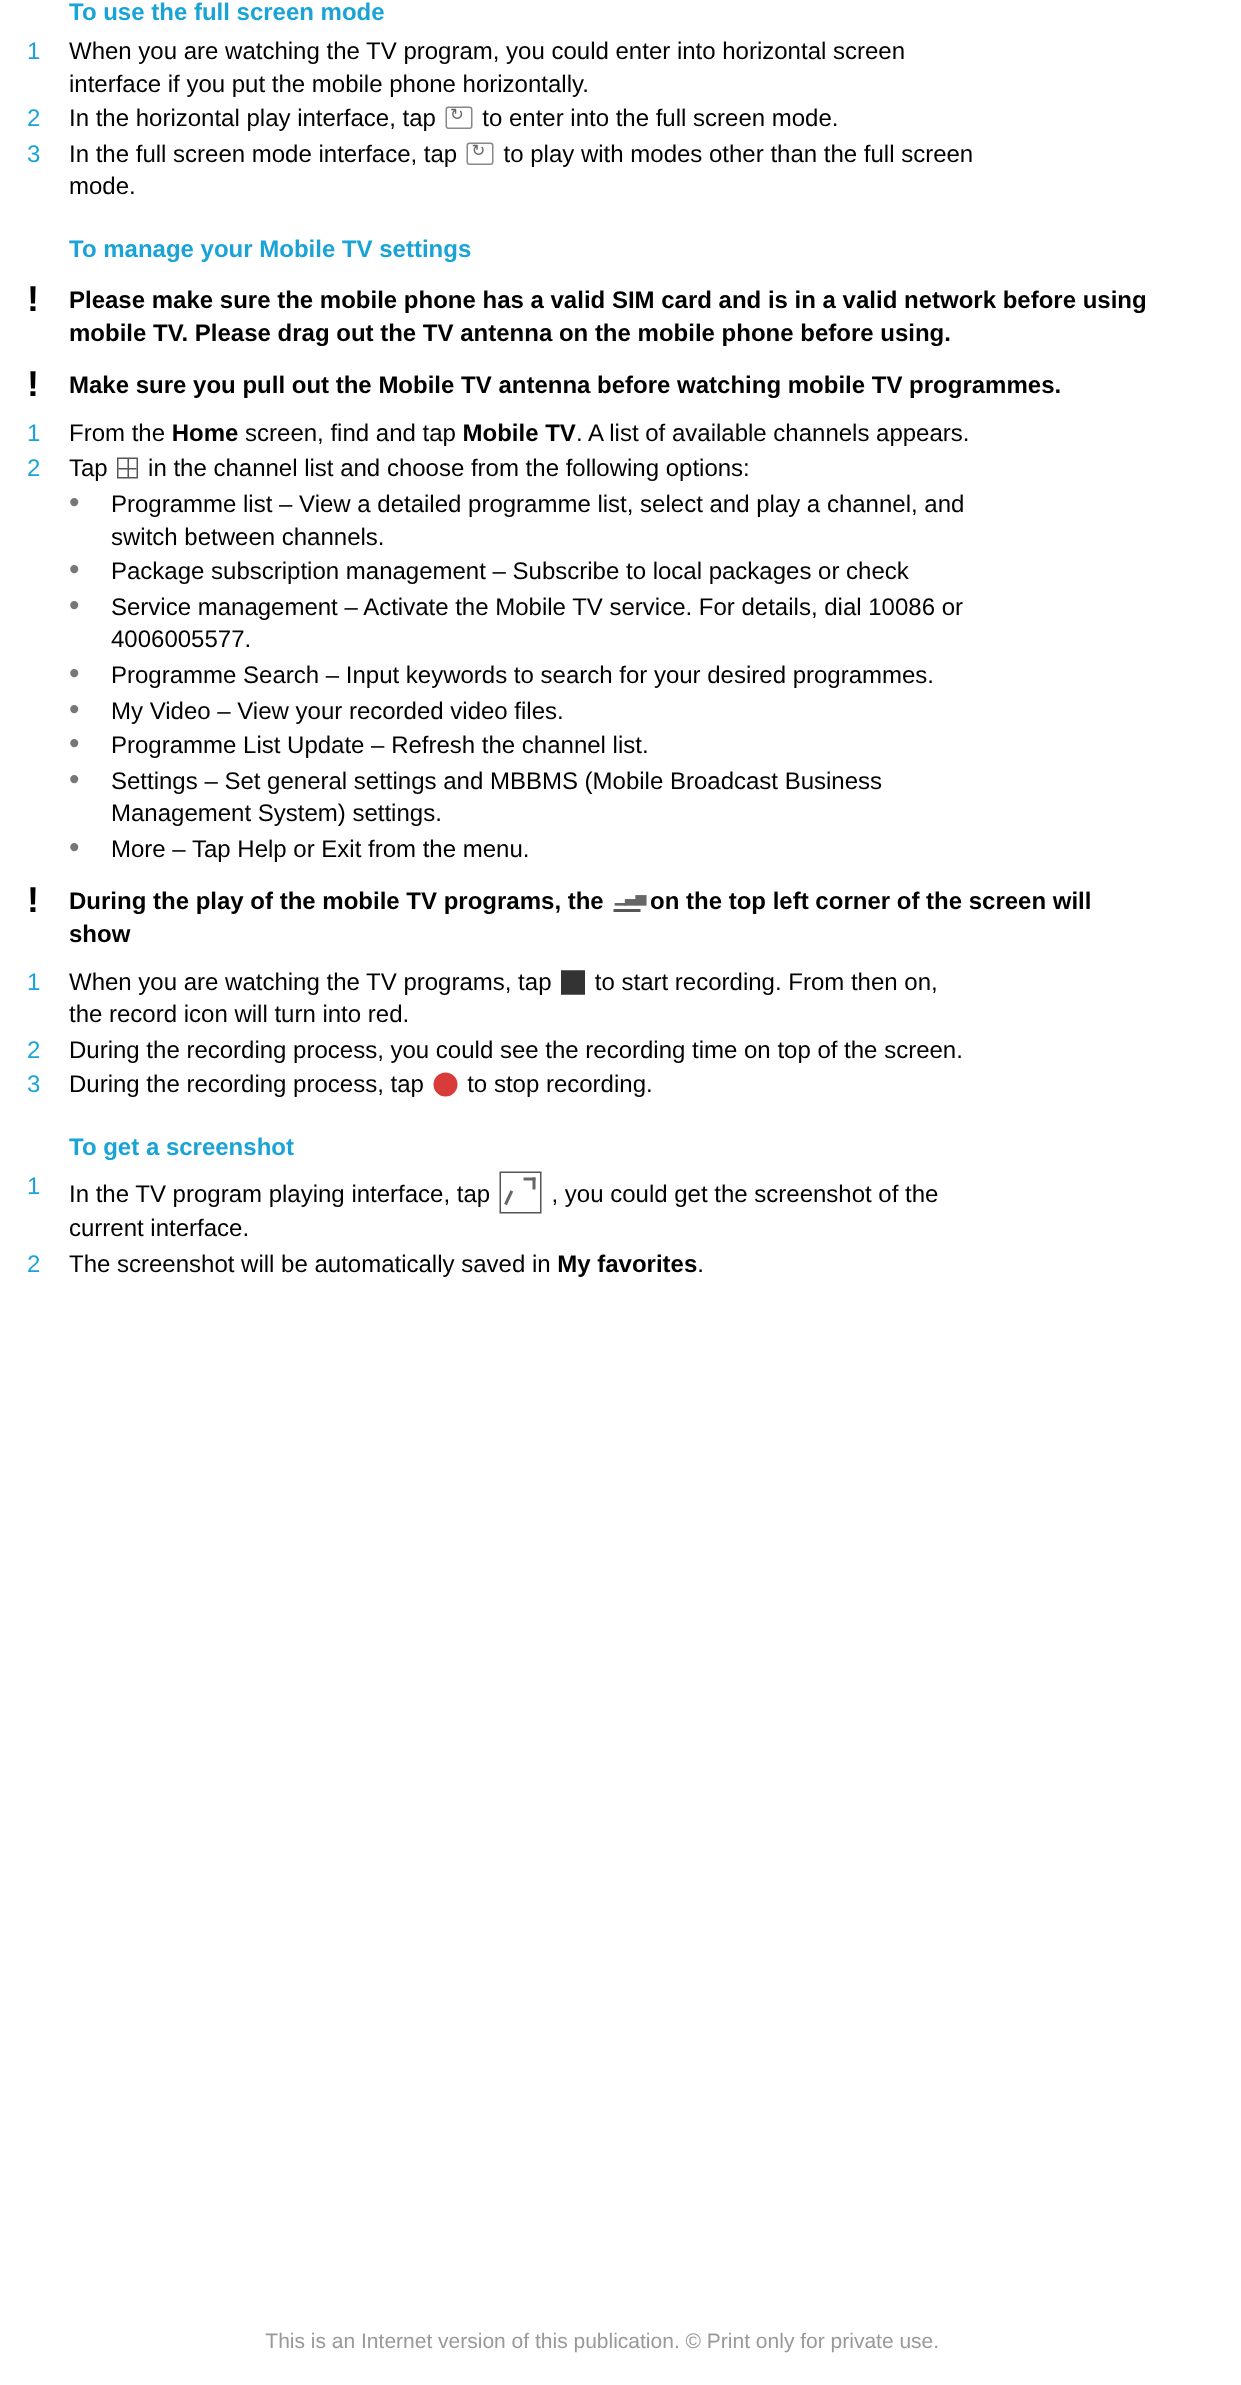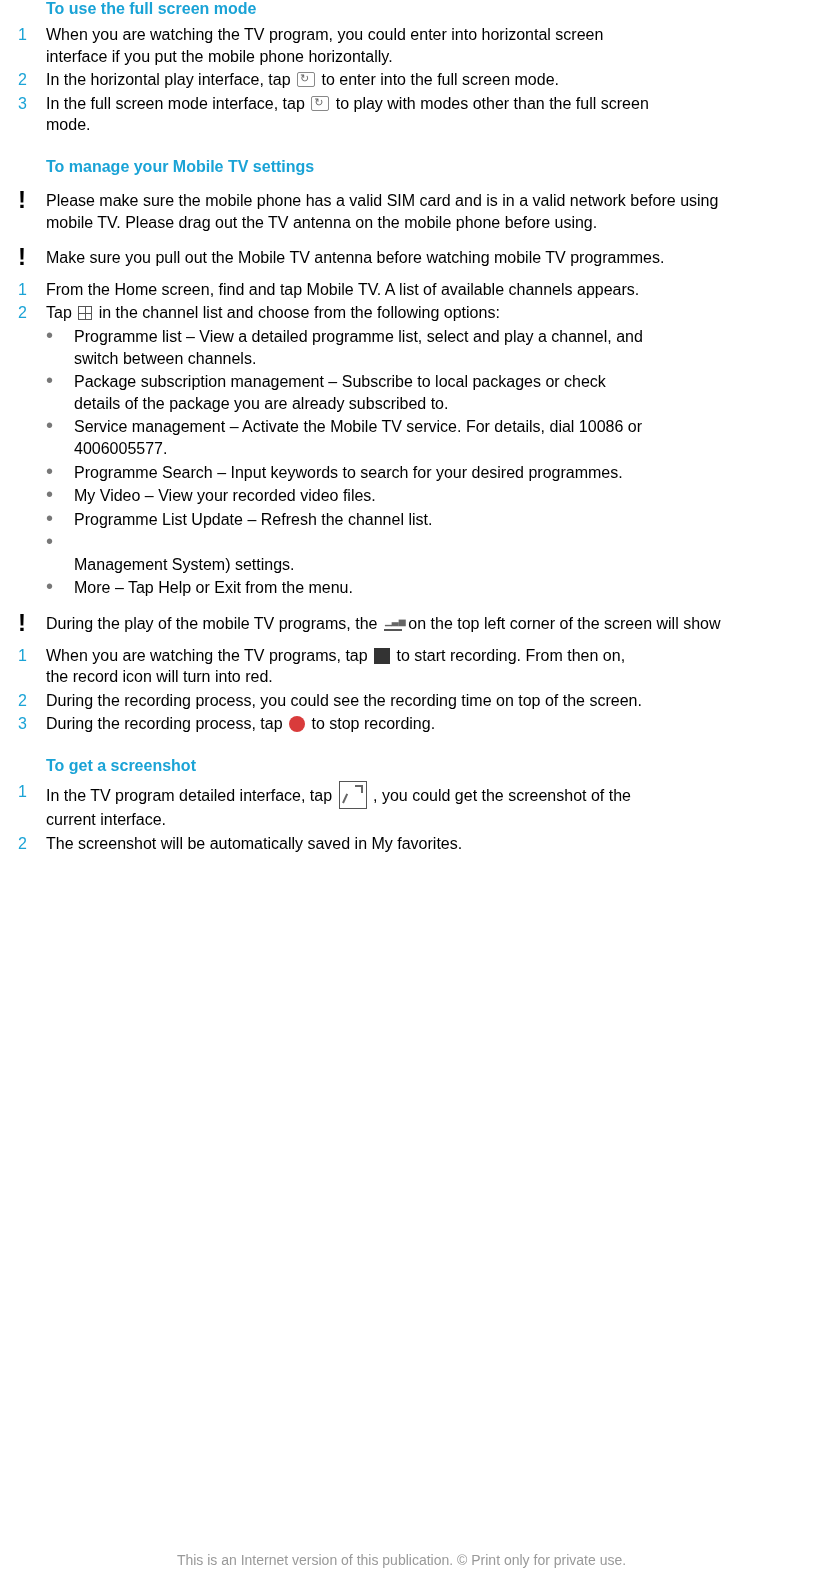--- a/index.html
+++ b/index.html
@@ -44,21 +44,21 @@
       font-size: 16px;
       line-height: 1.35;
     }
     .note .ex {
       width: 28px;
       flex: 0 0 28px;
       font-weight: bold;
       font-size: 24px;
       line-height: 20px;
     }
-    .note .body { flex: 1; font-weight: normal; }
+    .note .body { flex: 1; font-weight: bold; }
     .bullet {
       display: flex;
       margin-left: 28px;
       margin-bottom: 2px;
       font-size: 16px;
       line-height: 1.35;
     }
     .bullet .dot {
       width: 28px;
       flex: 0 0 28px;
@@ -127,21 +127,21 @@
       width: 10px; border-top: 2px solid #666;
       transform: rotate(-65deg);
       transform-origin: left;
     }
     .icon-shot::after {
       content: "";
       position: absolute;
       right: 3px; top: 3px;
       width: 6px; height: 6px; border-top: 2px solid #666; border-right: 2px solid #666;
     }
-    b { font-weight: normal; }
+    b { font-weight: bold; }
     .page-num {
       position: absolute;
       bottom: 50px;
       left: 0; right: 0;
       text-align: center;
       color: #1aa3d6;
       font-size: 16px;
     }
     .footer {
       position: absolute;
@@ -221,21 +221,20 @@
     <div class="dot">•</div>
     <div class="body">
       <span>Programme list – View a detailed programme list, select and play a channel, and</span><br>
       <span>switch between channels.</span>
     </div>
   </div>
   <div class="bullet">
     <div class="dot">•</div>
     <div class="body">
       <span>Package subscription management – Subscribe to local packages or check</span><br>
-      <span>details of the package you are already subscribed to.</span>
     </div>
   </div>
   <div class="bullet">
     <div class="dot">•</div>
     <div class="body">
       <span>Service management – Activate the Mobile TV service. For details, dial 10086 or</span><br>
       <span>4006005577.</span>
     </div>
   </div>
   <div class="bullet">
@@ -246,21 +245,21 @@
     <div class="dot">•</div>
     <div class="body">My Video – View your recorded video files.</div>
   </div>
   <div class="bullet">
     <div class="dot">•</div>
     <div class="body">Programme List Update – Refresh the channel list.</div>
   </div>
   <div class="bullet">
     <div class="dot">•</div>
     <div class="body">
-      <br>
+      <span>Settings – Set general settings and MBBMS (Mobile Broadcast Business</span><br>
       <span>Management System) settings.</span>
     </div>
   </div>
   <div class="bullet">
     <div class="dot">•</div>
     <div class="body">More – Tap Help or Exit from the menu.</div>
   </div>
 
   <div class="note">
     <div class="ex">!</div>
@@ -292,21 +291,21 @@
       <span class="icon-stop"></span>
       <span> to stop recording.</span>
     </div>
   </div>
 
   <div class="section-head">To get a screenshot</div>
 
   <div class="step">
     <div class="num">1</div>
     <div class="body">
-      <span>In the TV program detailed interface, tap </span>
+      <span>In the TV program playing interface, tap </span>
       <span class="icon-shot"></span>
       <span>, you could get the screenshot of the</span><br>
       <span>current interface.</span>
     </div>
   </div>
   <div class="step">
     <div class="num">2</div>
     <div class="body">
       <span>The screenshot will be automatically saved in </span><b>My favorites</b><span>.</span>
     </div>

